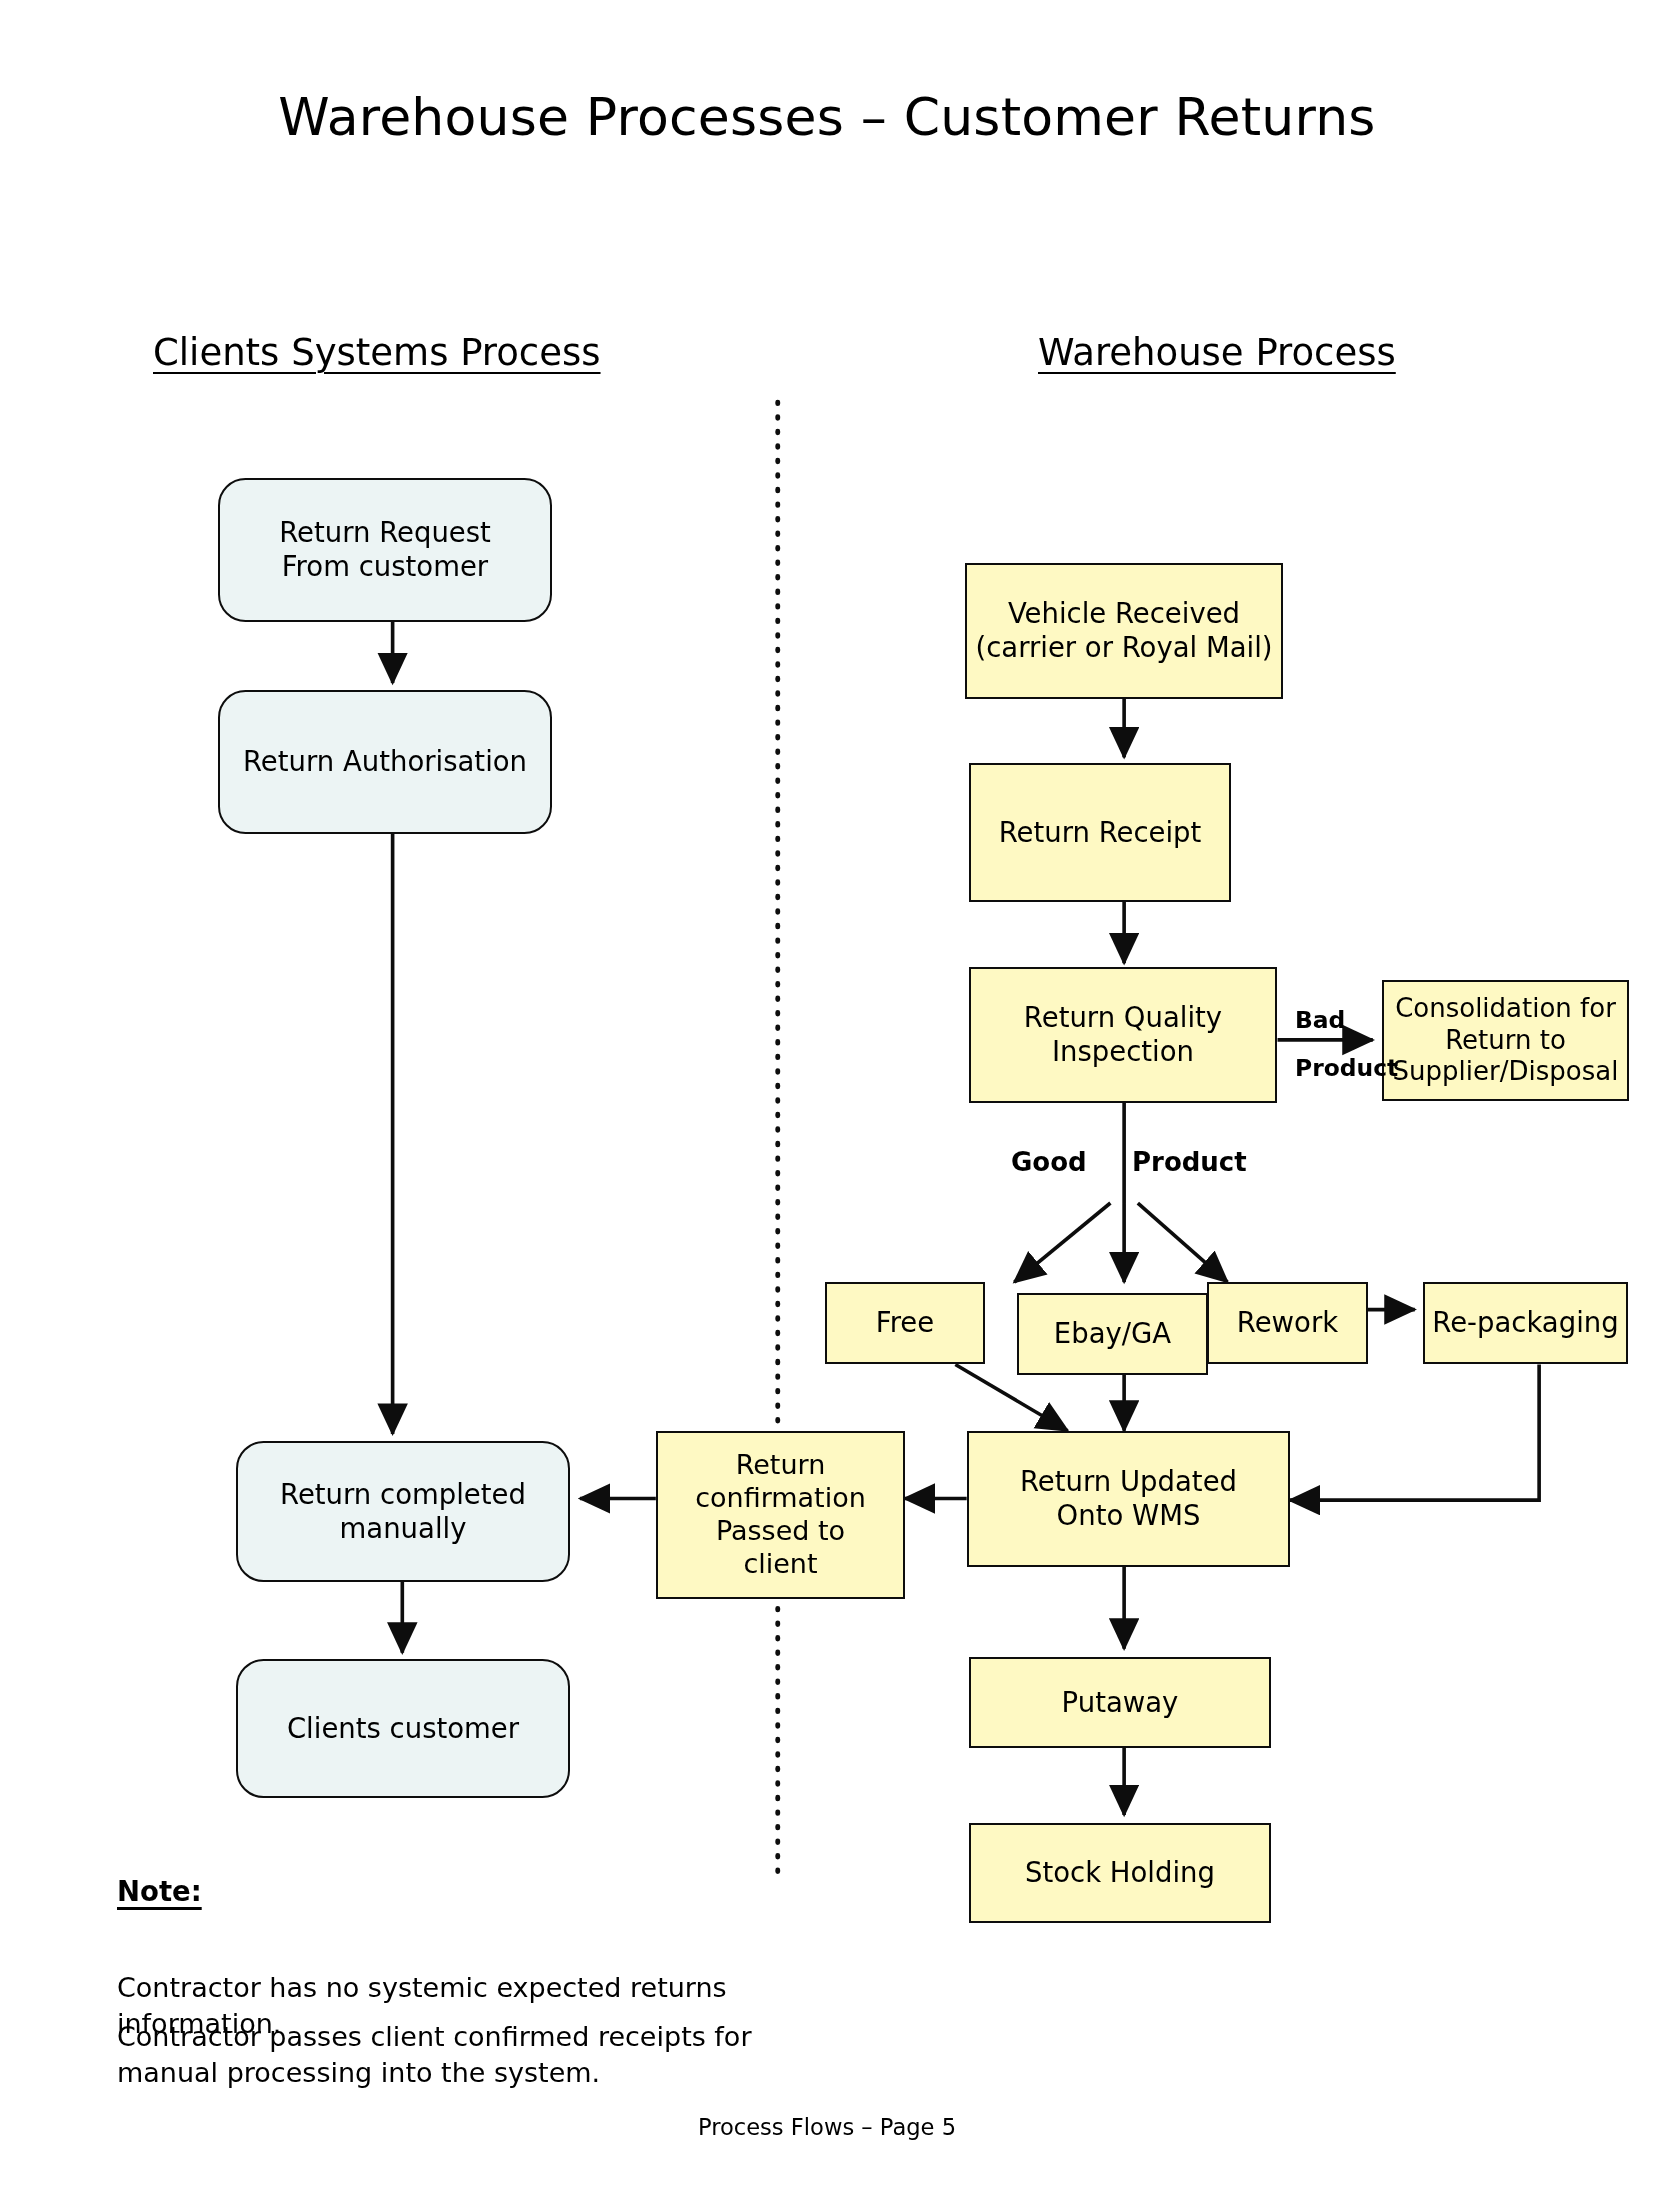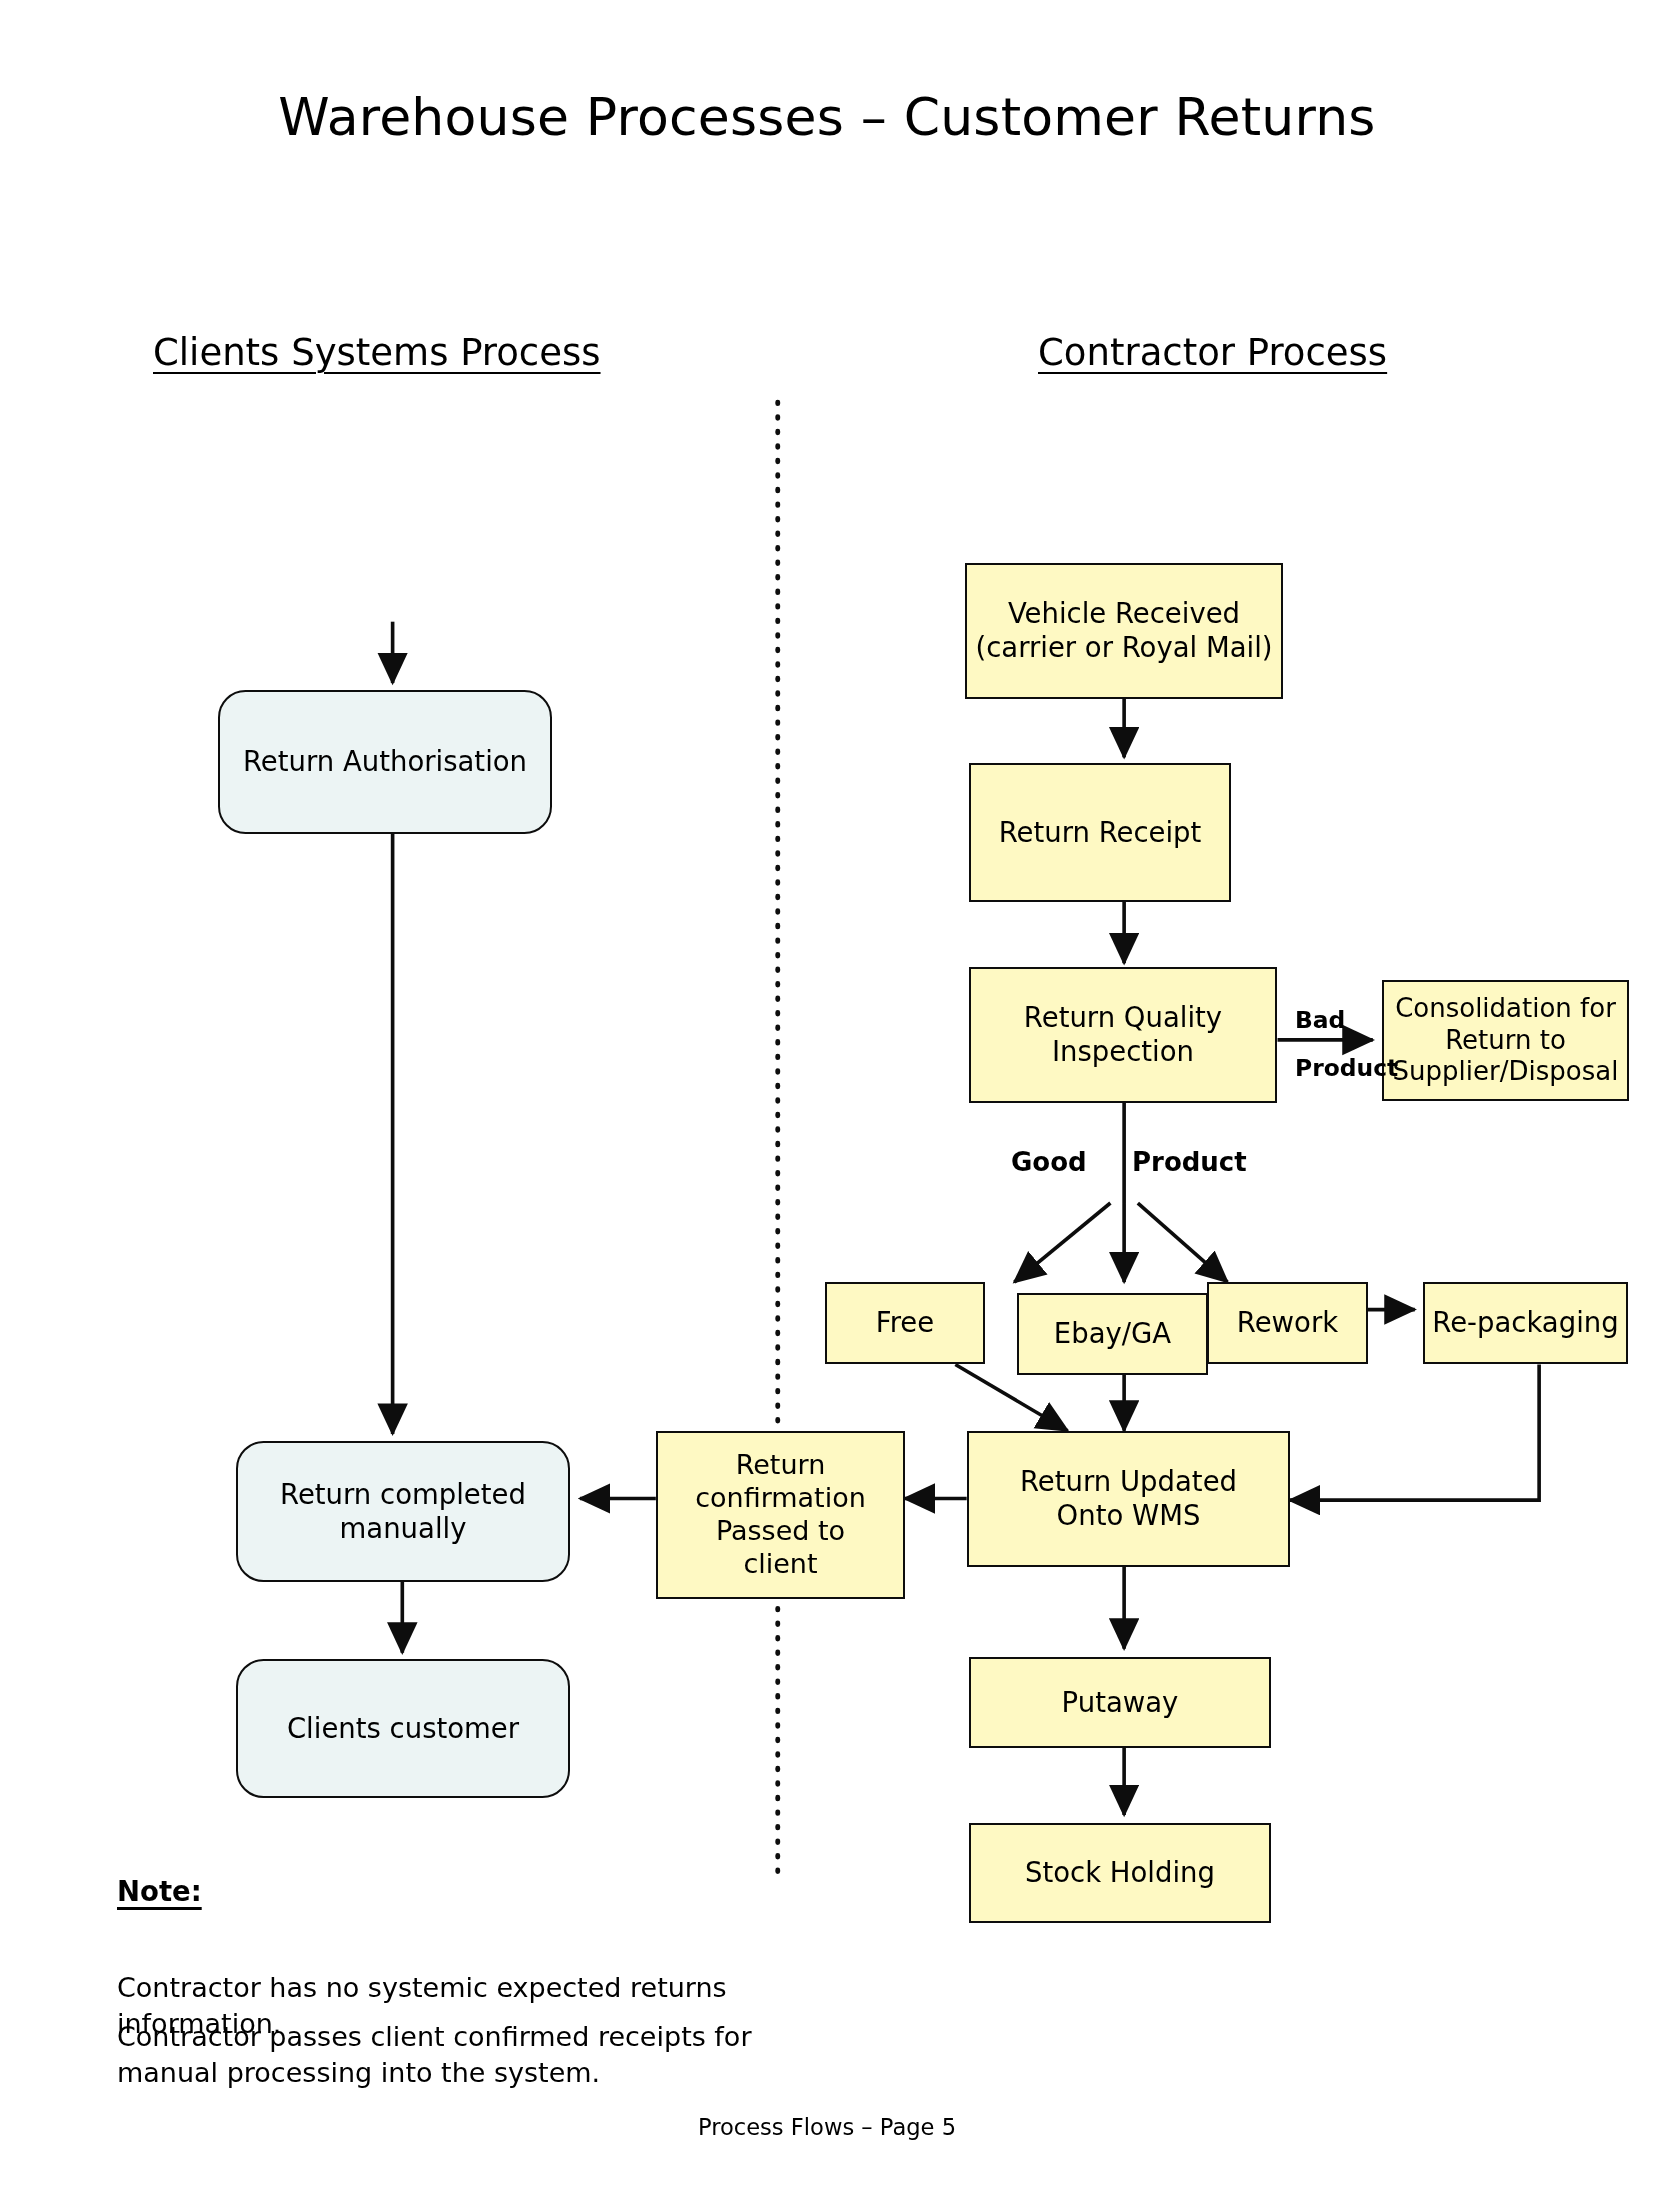--- a/index.html
+++ b/index.html
@@ -27,21 +27,21 @@
   .footer{position:absolute;left:0;width:1654px;text-align:center;font-size:22.6px;}
 </style>
 </head>
 <body>
 
 <div class="canvas">
 
   <div class="title">Warehouse Processes – Customer Returns</div>
 
   <div class="colhead" style="left:153px;top:331px;">Clients Systems Process</div>
-  <div class="colhead" style="left:1038px;top:331px;">Contractor Process</div>
+  <div class="colhead" style="left:1038px;top:331px;">Warehouse Process</div>
 
   <svg class="wires" viewBox="0 0 2048 2731">
     <defs>
       <marker id="ah" markerWidth="11" markerHeight="11" refX="8.4" refY="4.2" orient="auto" markerUnits="strokeWidth">
         <path d="M0,0 L9,4.2 L0,8.4 z" fill="#0d0d0d"></path>
       </marker>
     </defs>
     <g stroke="#0d0d0d" stroke-width="4.5" fill="none">
 
       <line x1="963" y1="498" x2="963" y2="2318" stroke-width="6" stroke-dasharray="2 16" stroke-linecap="round"></line>
@@ -72,20 +72,24 @@
       <line x1="1197" y1="1856" x2="1120" y2="1856" marker-end="url(#ah)"></line>
 
       <line x1="812" y1="1856" x2="718" y2="1856" marker-end="url(#ah)"></line>
 
       <line x1="1392" y1="1940" x2="1392" y2="2042" marker-end="url(#ah)"></line>
 
       <line x1="1392" y1="2165" x2="1392" y2="2248" marker-end="url(#ah)"></line>
     </g>
   </svg>
 
+  <div class="node soft" style="left:218px;top:478px;width:334px;height:144px;">
+    <span style="white-space:pre-line">Return Request
+From customer</span>
+  </div>
 
   <div class="node soft" style="left:218px;top:690px;width:334px;height:144px;">
     <span style="white-space:pre-line">Return Authorisation</span>
   </div>
 
   <div class="node soft" style="left:236px;top:1441px;width:334px;height:141px;">
     <span style="white-space:pre-line">Return completed
 manually</span>
   </div>
 

